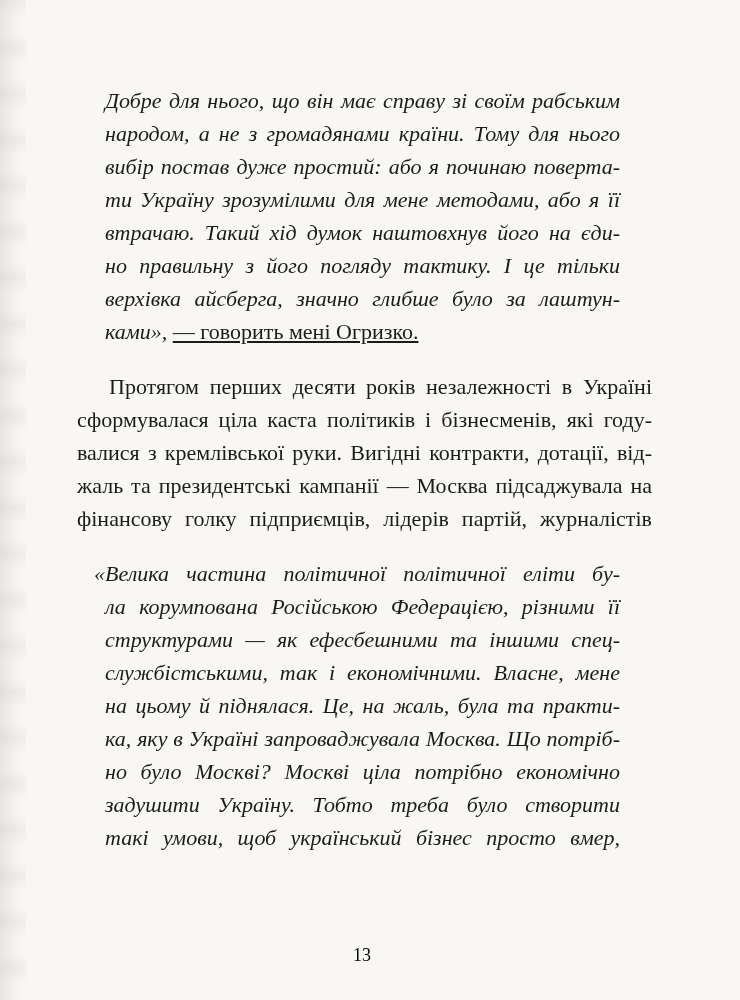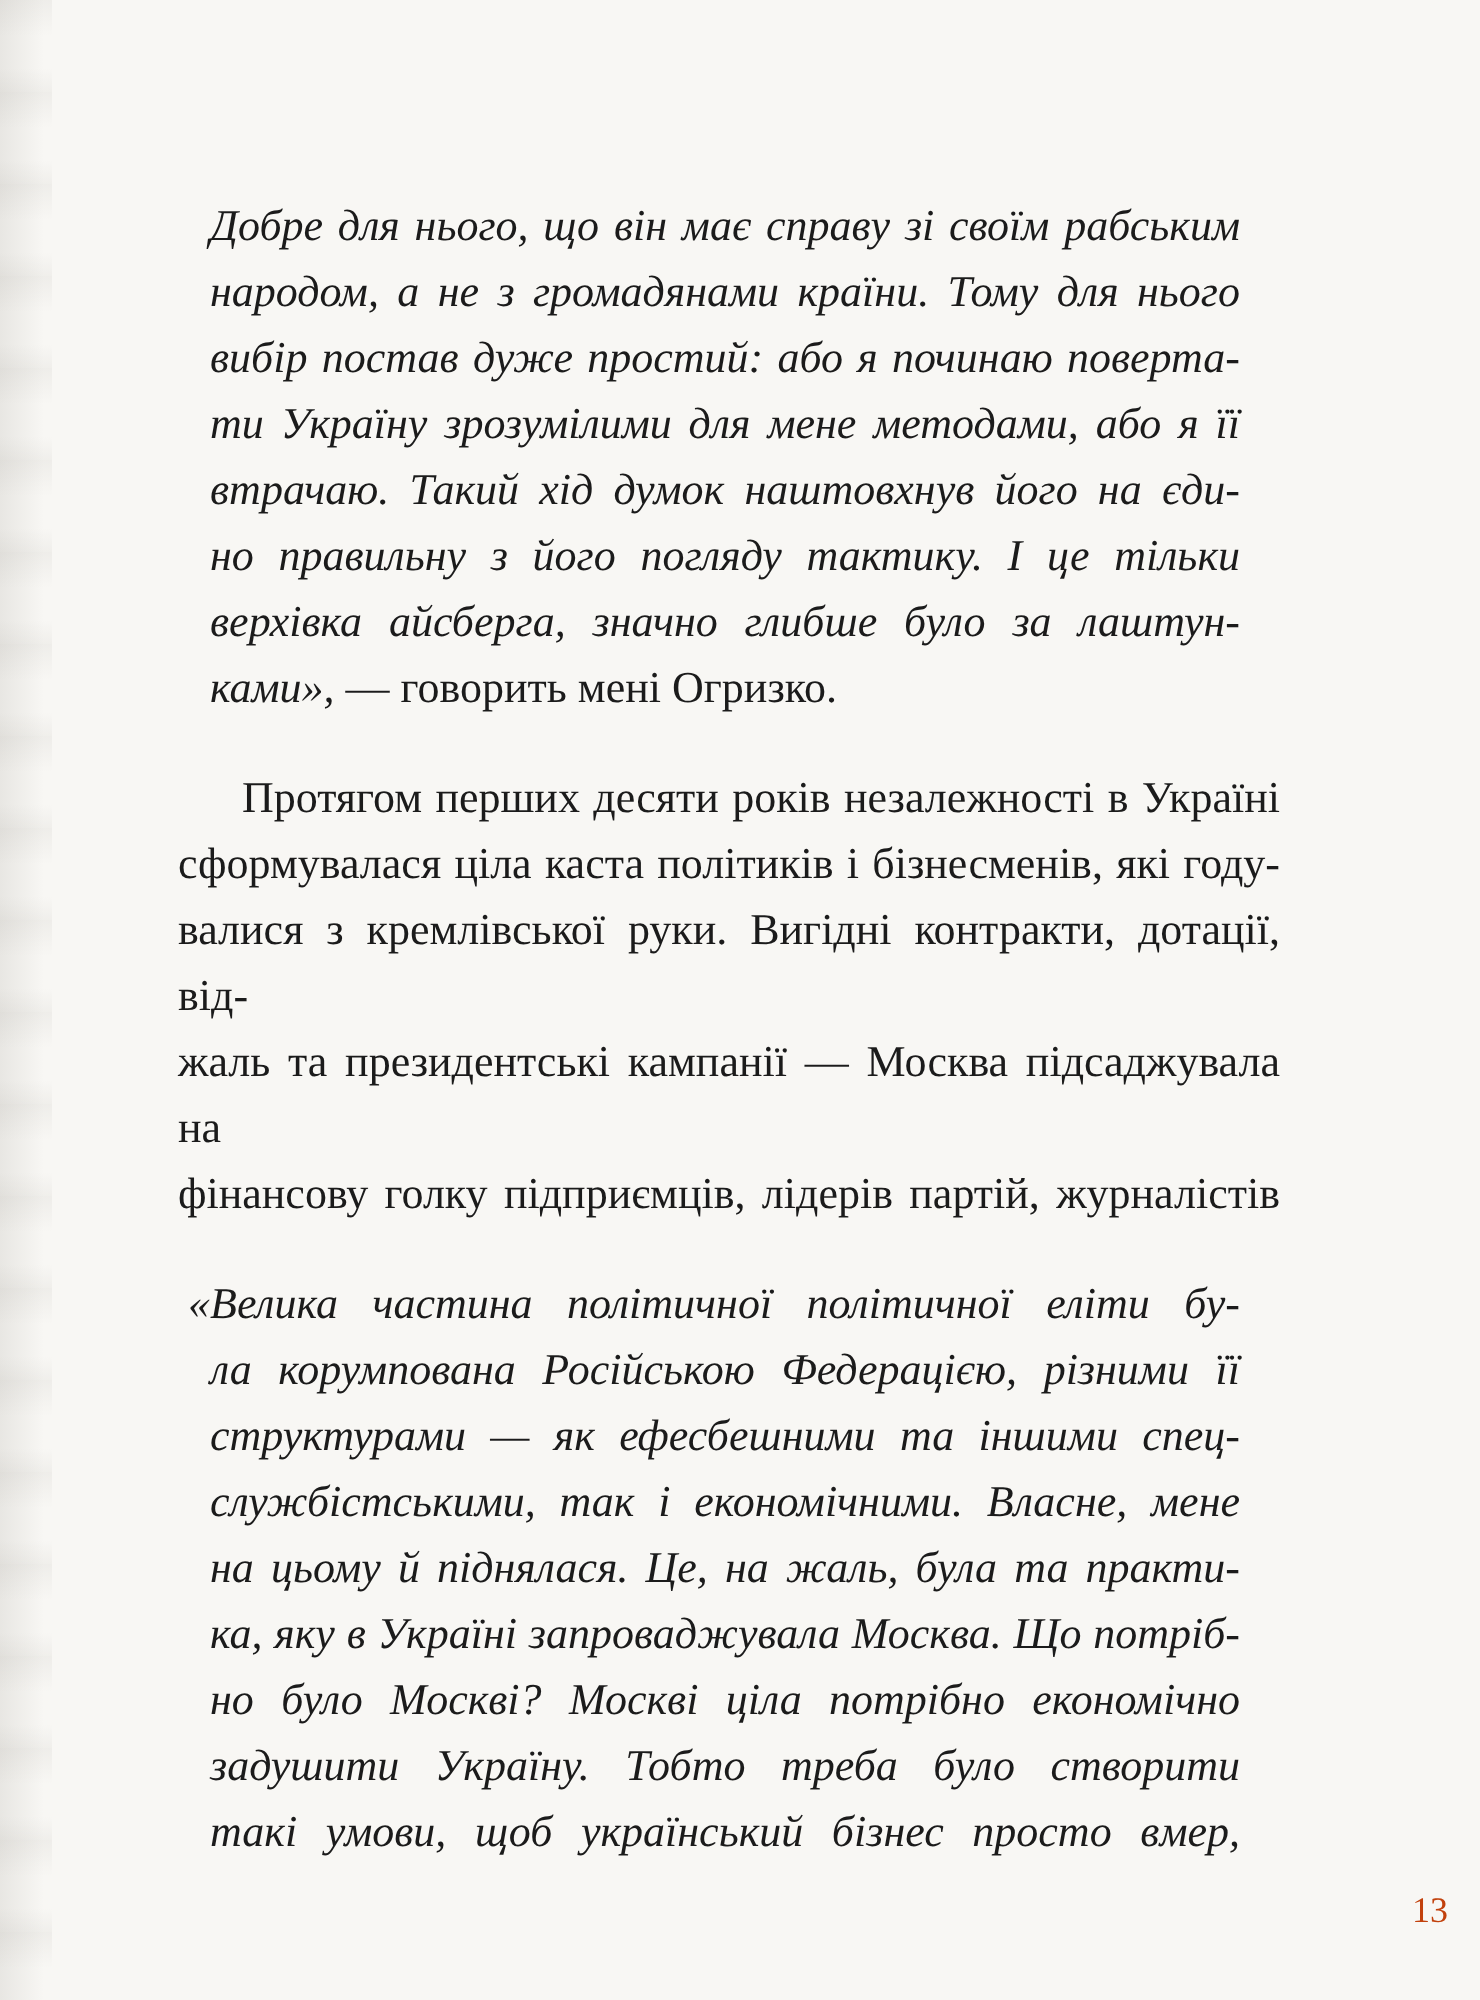--- a/index.html
+++ b/index.html
@@ -31,44 +31,44 @@
         rgba(110,105,95,0.0) 34px, rgba(110,105,95,0.06) 46px),
       linear-gradient(90deg, rgba(90,85,75,0.10), rgba(90,85,75,0.0) 85%);
     pointer-events: none;
   }
   .content {
     position: absolute;
     top: 80px;
     left: 73px;
     width: 583px;
   }
-  .para { margin: 16px; padding: 0; }
+  .para { margin: 4px; padding: 0; }
   .para + .para { margin-top: 22px; }
   .line {
     font-size: 22px;
     line-height: 33px;
     text-align: justify;
     text-align-last: justify;
     white-space: normal;
   }
   .line.end { text-align-last: left; }
   .line.hang { text-indent: -11px; }
   .quote { margin-left: 32px; width: 515px; }
   .quote .line { font-style: italic; }
-  .quote .line .rm { font-style: normal; }
+  .quote .line .rm { font-style: normal; text-decoration: underline; }
   .body-par .lines .line:first-child { text-indent: 32px; }
   .folio {
     position: absolute;
     top: 944px;
     left: 0;
     width: 724px;
-    text-align: right;
+    text-align: center;
     font-size: 18px;
     line-height: 22px;
-    color: #c2410c;
+    color: #000000;
   }
 </style>
 </head>
 <body>
 
 <div class="page">
 
   <div class="edge"></div>
 
   <main class="content">

